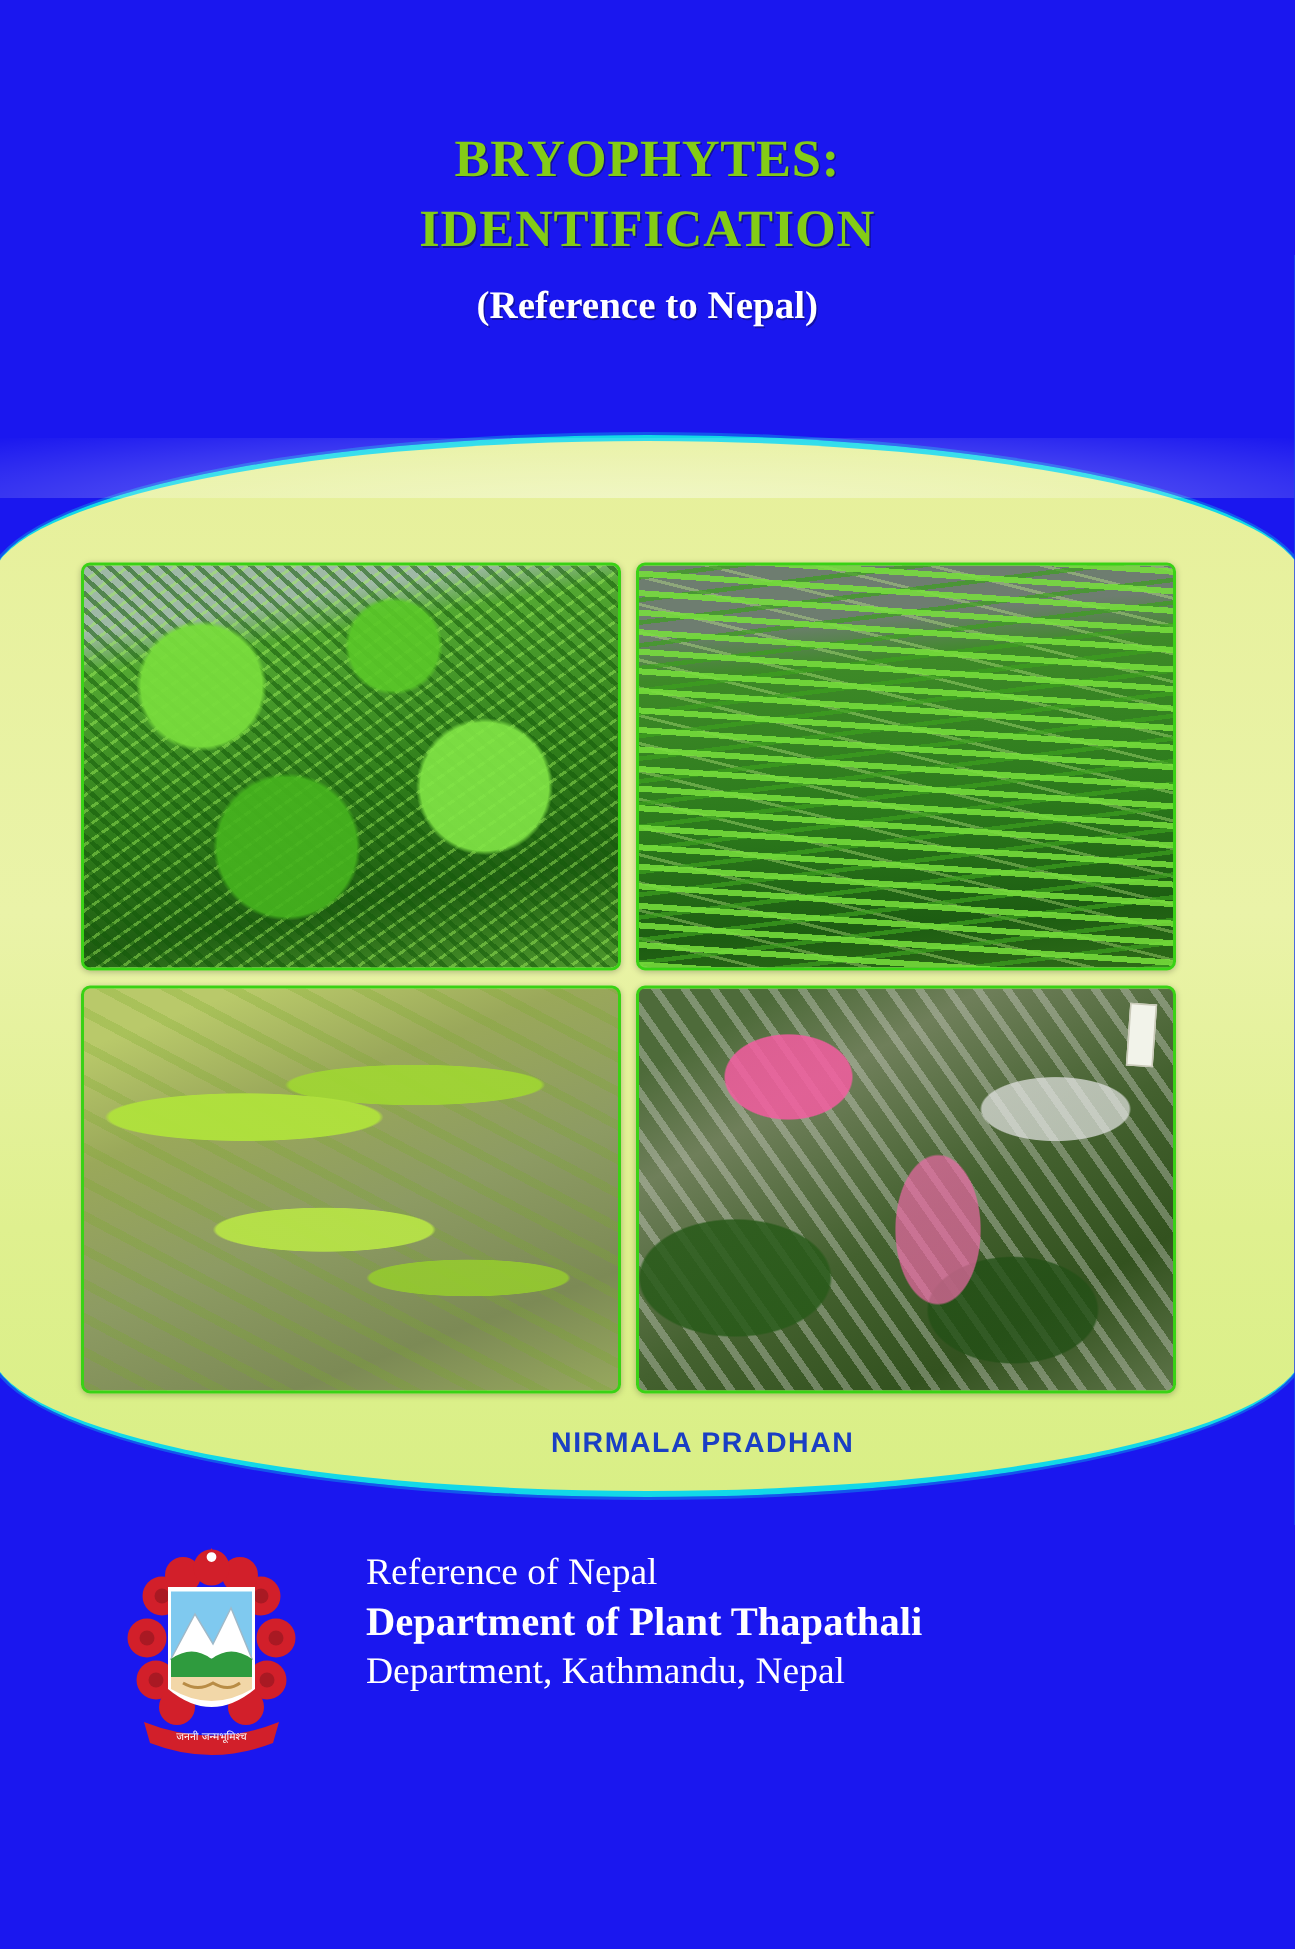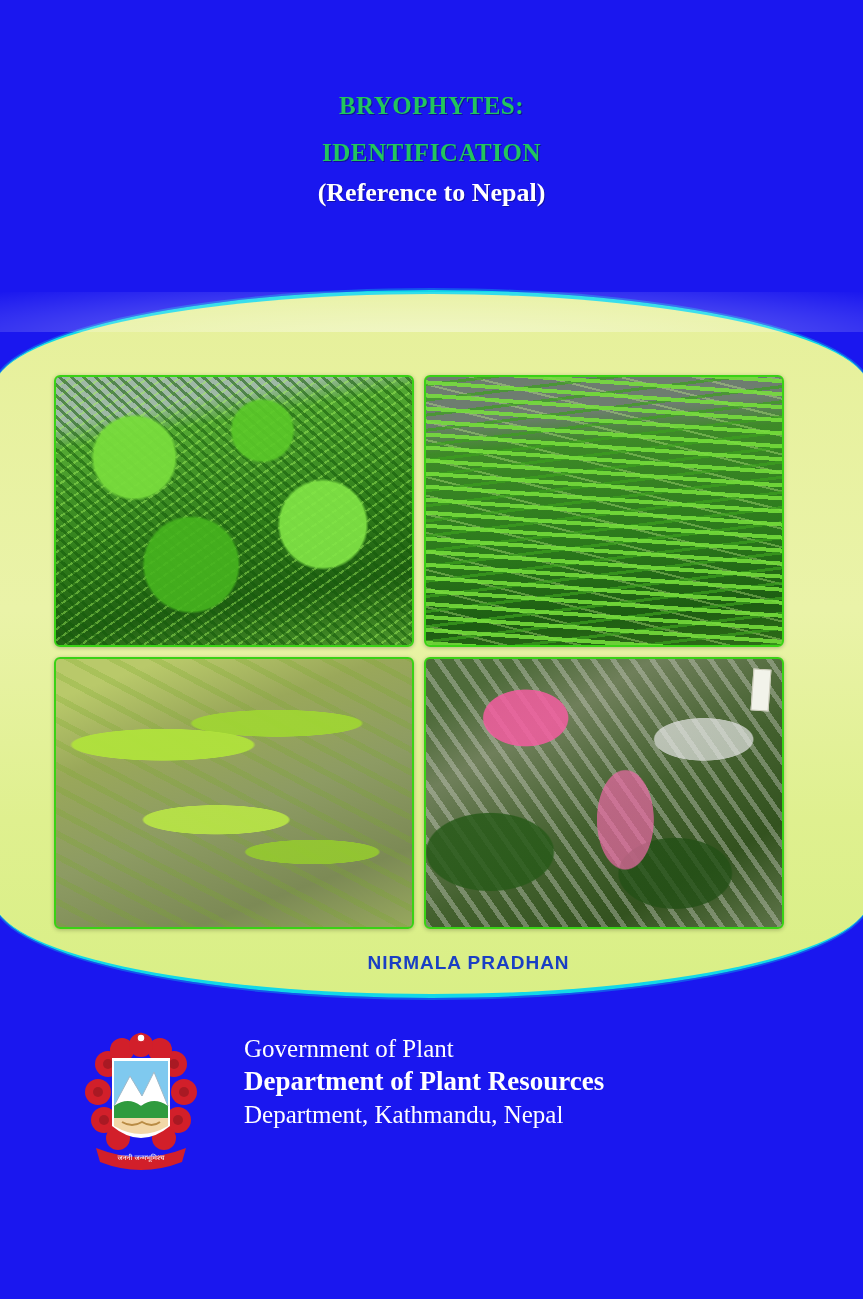--- a/index.html
+++ b/index.html
@@ -48,28 +48,28 @@
     position: absolute;
     top: 82px;
     left: 0;
     width: 863px;
     text-align: center;
     z-index: 5;
   }
   .title-line {
     font-family: "Liberation Serif", serif;
     font-weight: bold;
-    font-size: 25px;
+    font-size: 35px;
     letter-spacing: 0.5px;
-    color: #22c55e;
+    color: #84cc16;
     line-height: 47px;
     text-shadow: 1px 1px 0 rgba(0,0,0,0.35);
   }
   .subtitle {
-    margin-top: 2px;
+    margin-top: 13px;
     font-family: "Liberation Serif", serif;
     font-weight: bold;
     font-size: 26px;
     color: #ffffff;
     text-shadow: 1px 1px 0 rgba(0,0,0,0.3);
   }
 
   
   .photo-grid {
     position: absolute;
@@ -262,18 +262,18 @@
 
       <path d="M63 2 l4 8 h-8 z" fill="#d21f2a"></path>
       <circle cx="63" cy="8" r="4" fill="#ffffff" stroke="#d21f2a" stroke-width="1.5"></circle>
 
       <path d="M18 118 Q63 136 108 118 L104 132 Q63 148 22 132 Z" fill="#d21f2a"></path>
       <text x="63" y="130" font-size="7" text-anchor="middle" fill="#ffffff" font-family="DejaVu Sans, sans-serif">जननी जन्मभूमिश्च</text>
     </svg>
   </div>
 
   <div class="publisher">
-    <div class="pub-line">Government of Plant</div>
-    <div class="pub-line strong">Department of Plant Resources</div>
+    <div class="pub-line">Reference of Nepal</div>
+    <div class="pub-line strong">Department of Plant Thapathali</div>
     <div class="pub-line">Department, Kathmandu, Nepal</div>
   </div>
 
 </div>
 
 </body></html>

